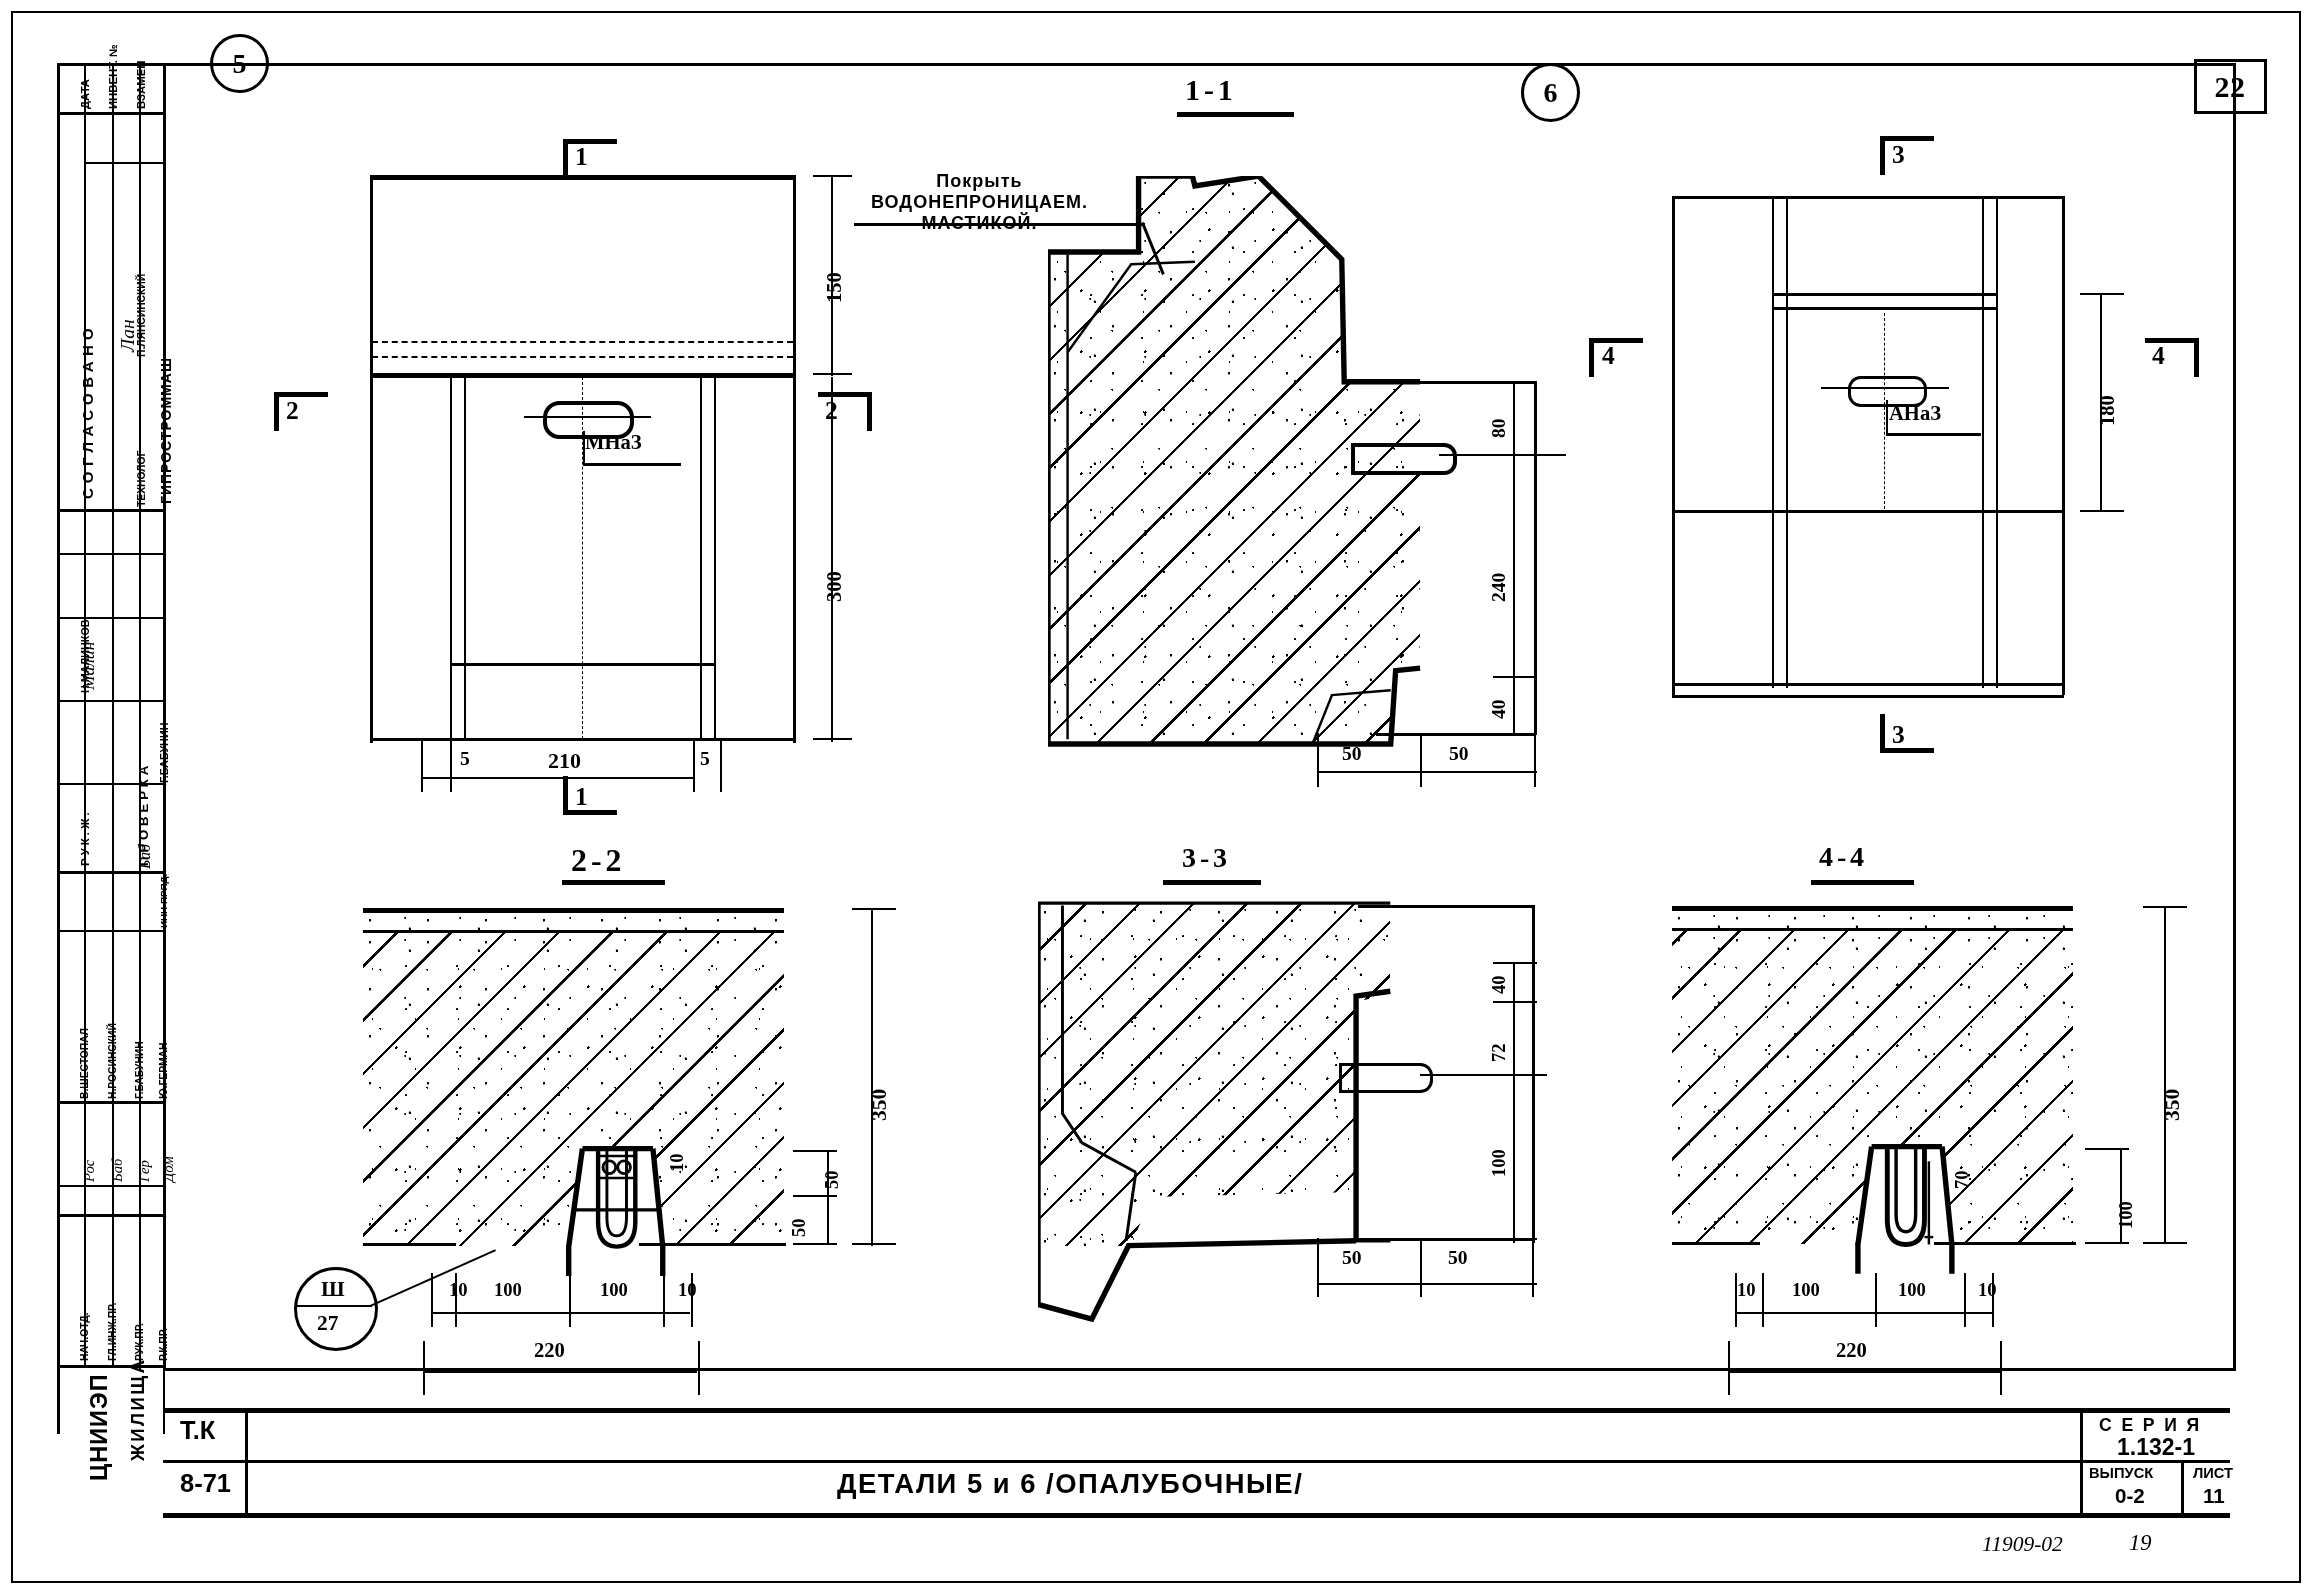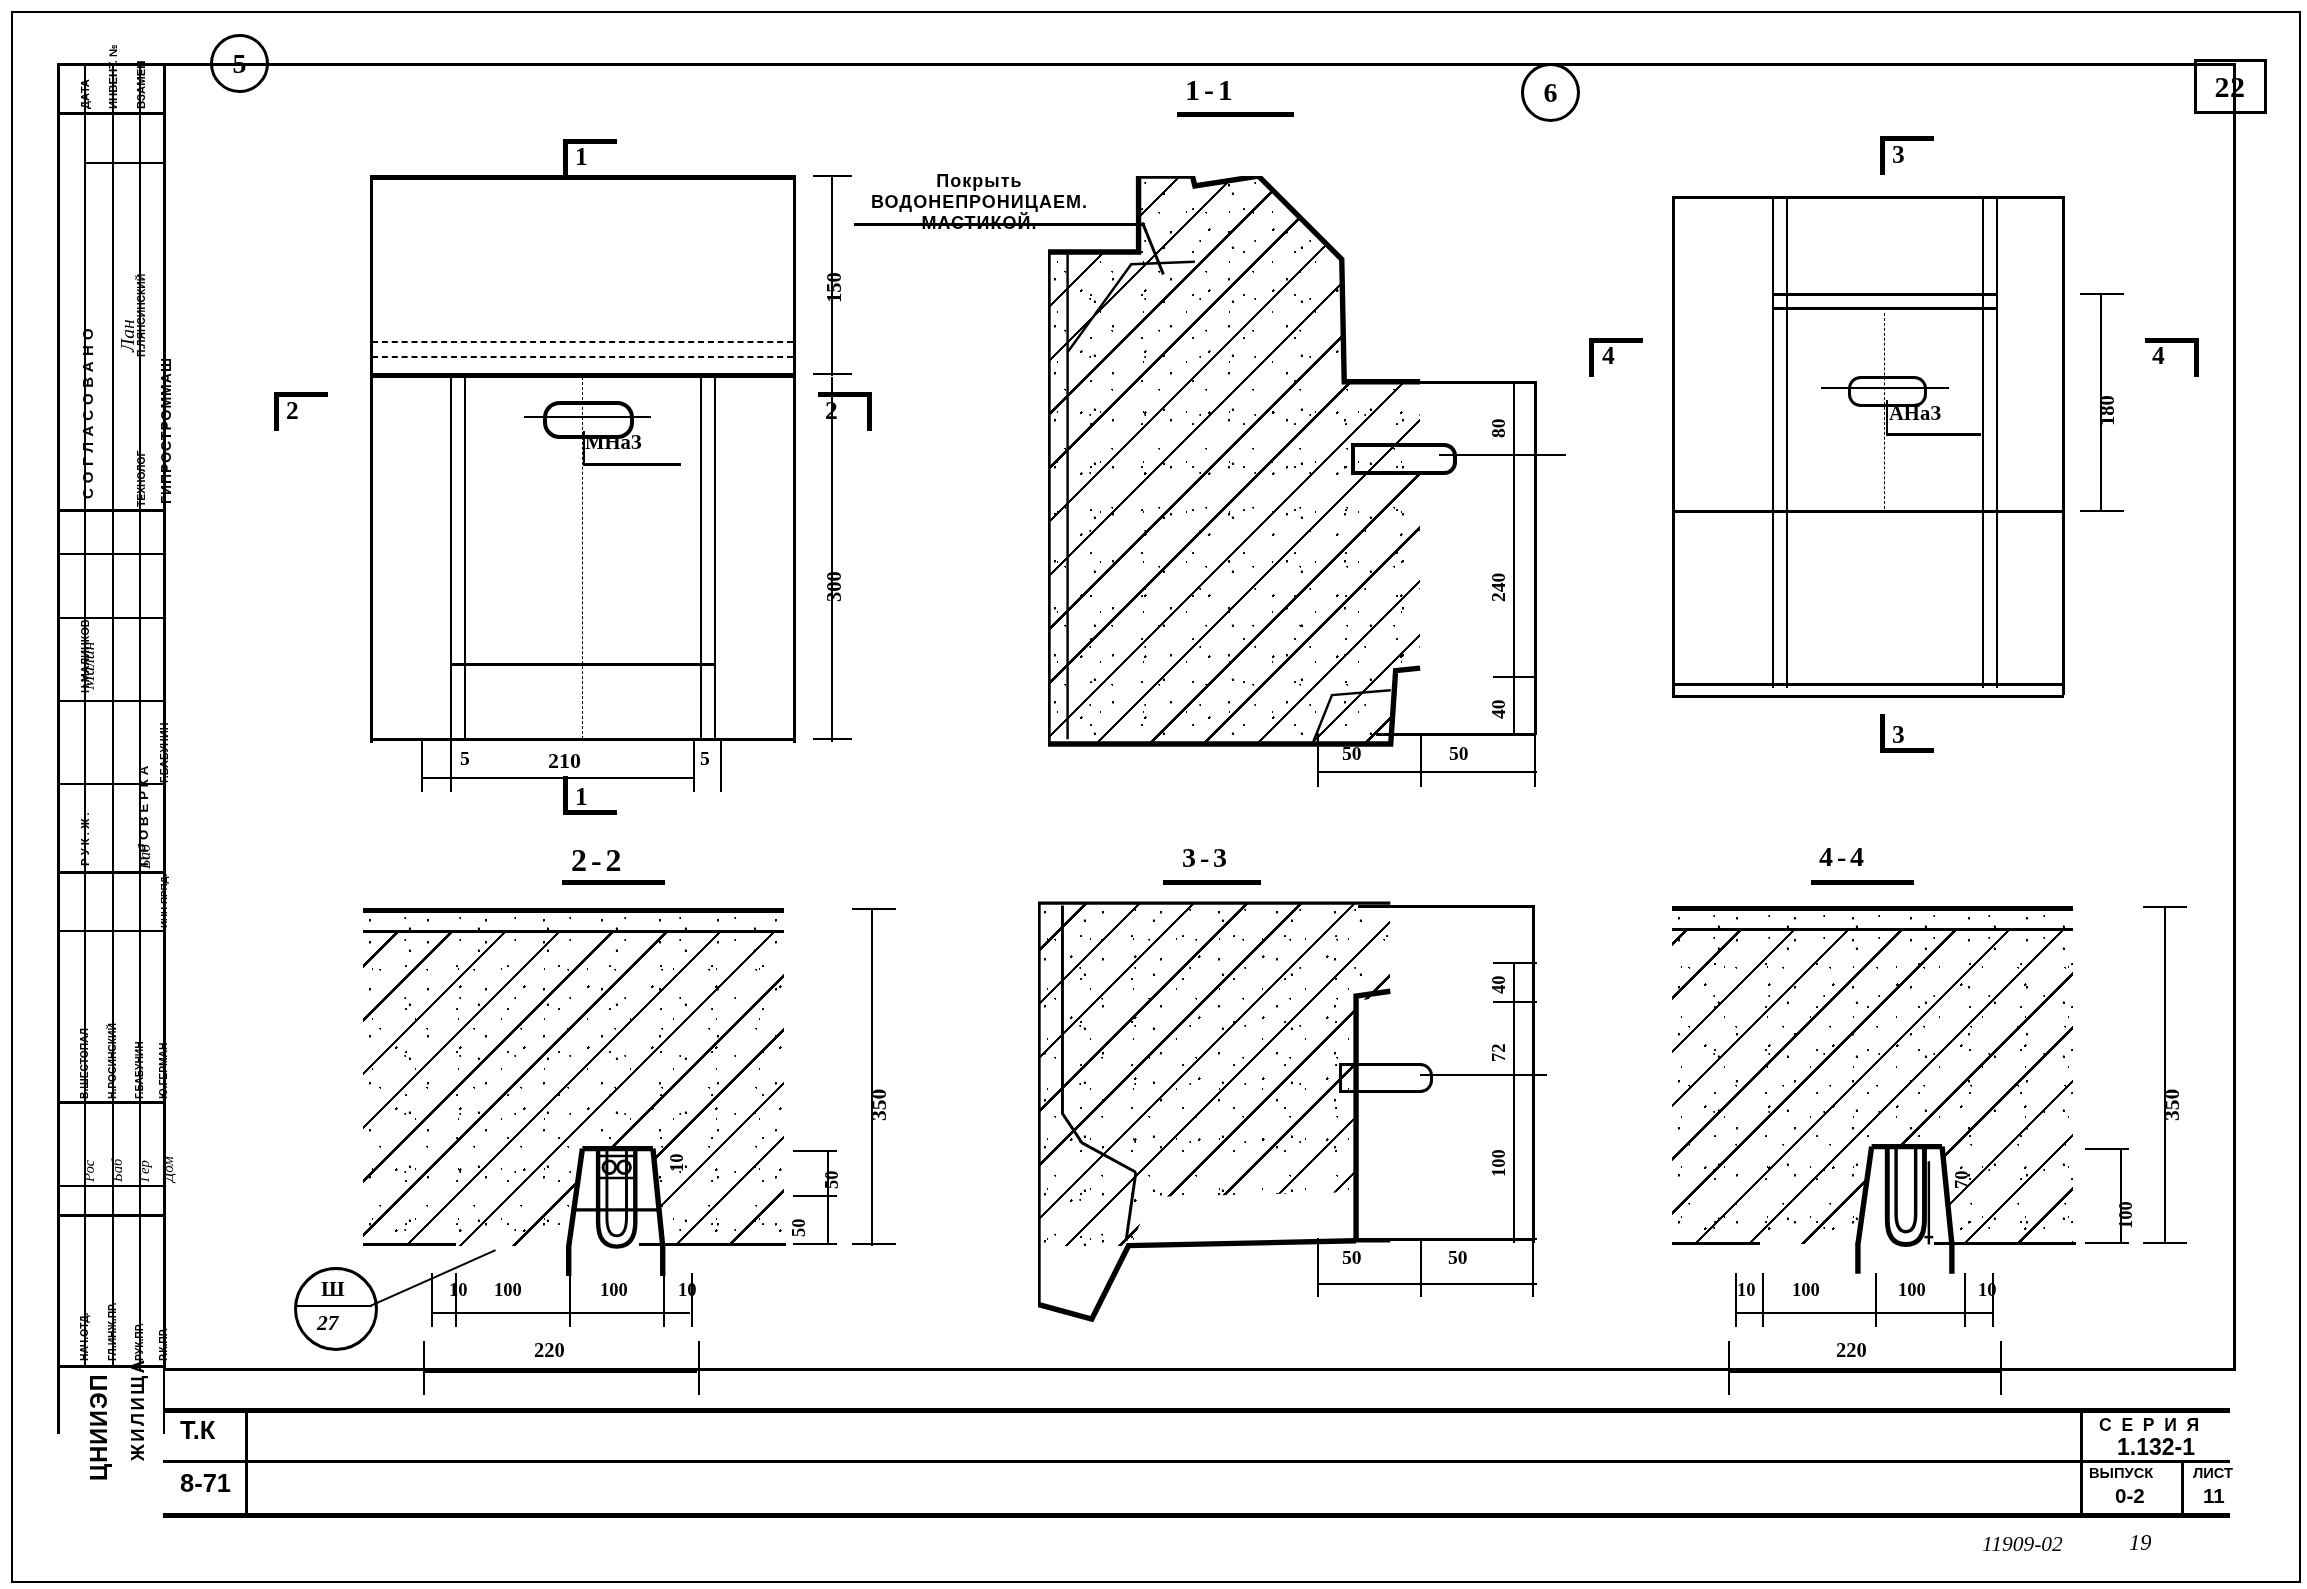--- a/index.html
+++ b/index.html
@@ -335,21 +335,21 @@
   <div class="dimtxt" style="left:678px;top:1279px;font-size:18.6px;">10</div>
 
   <div class="ln h" style="left:423px;top:1371px;width:274px;"></div>
   <div class="ln v" style="left:423px;top:1341px;height:54px;"></div>
   <div class="ln v" style="left:698px;top:1341px;height:54px;"></div>
   <div class="dimtxt" style="left:534px;top:1339px;font-size:20.6px;">220</div>
 
   <div style="position:absolute;left:294px;top:1267px;width:78px;height:78px;border:3.4px solid #000;border-radius:50%;"></div>
   <div class="ln h" style="left:295px;top:1305px;width:77px;"></div>
   <div class="dimtxt" style="left:321px;top:1277px;font-size:21.5px;">Ш</div>
-  <div class="dimtxt" style="left:317px;top:1311px;font-size:21.5px;font-style:italic;">27</div>
+  <div class="dimtxt" style="left:317px;top:1311px;font-size:21.5px;">27</div>
   <div class="ln h" style="left:370px;top:1305px;width:137px;transform-origin:0 0;transform:rotate(-24deg);"></div>
 
   <div class="sect-title" style="left:1182px;top:842px;font-size:28px;letter-spacing:3.9px;">3-3</div>
   <div class="sect-underline" style="left:1163px;top:880px;width:98px;"></div>
 
   <div class="hatch" style="left:1038px;top:903px;width:352px;height:343px;
               clip-path:polygon(0 0, 352px 0, 352px 93px, 318px 98px, 318px 289px, 113px 294px, 93px 343px, 0 343px);"></div>
   <div class="stipple" style="left:1038px;top:903px;width:352px;height:343px;
               clip-path:polygon(0 0, 352px 0, 352px 93px, 318px 98px, 318px 289px, 113px 294px, 93px 343px, 0 343px);"></div>
 
@@ -443,20 +443,21 @@
   <div class="ln h3" style="left:163px;top:1408px;width:2067px;"></div>
   <div class="ln h2" style="left:163px;top:1460px;width:2067px;"></div>
   <div class="ln h3" style="left:163px;top:1513px;width:2067px;"></div>
   <div class="ln v2" style="left:245px;top:1408px;height:105px;"></div>
   <div class="ln v2" style="left:2080px;top:1408px;height:105px;"></div>
   <div class="ln v2" style="left:2181px;top:1460px;height:53px;"></div>
 
   <div class="titleline" style="left:180px;top:1416px;font-size:25.5px;">Т.К</div>
   <div class="titleline" style="left:180px;top:1469px;font-size:25.5px;">8-71</div>
 
+  <div class="titleline" style="left:837px;top:1468px;font-size:27.4px;letter-spacing:1.5px;">ДЕТАЛИ 5 и 6 /ОПАЛУБОЧНЫЕ/</div>
 
   <div class="titleline" style="left:2099px;top:1415px;font-size:17.6px;letter-spacing:2.4px;">С Е Р И Я</div>
   <div class="titleline" style="left:2117px;top:1434px;font-size:23px;">1.132-1</div>
   <div class="titleline" style="left:2089px;top:1465px;font-size:14.7px;">ВЫПУСК</div>
   <div class="titleline" style="left:2115px;top:1484px;font-size:20.6px;">0-2</div>
   <div class="titleline" style="left:2193px;top:1465px;font-size:14.7px;">ЛИСТ</div>
   <div class="titleline" style="left:2203px;top:1484px;font-size:20.6px;">11</div>
 
   <div class="handwr" style="left:1982px;top:1532px;font-size:21.5px;">11909-02</div>
   <div class="handwr" style="left:2129px;top:1530px;font-size:22.5px;">19</div>

